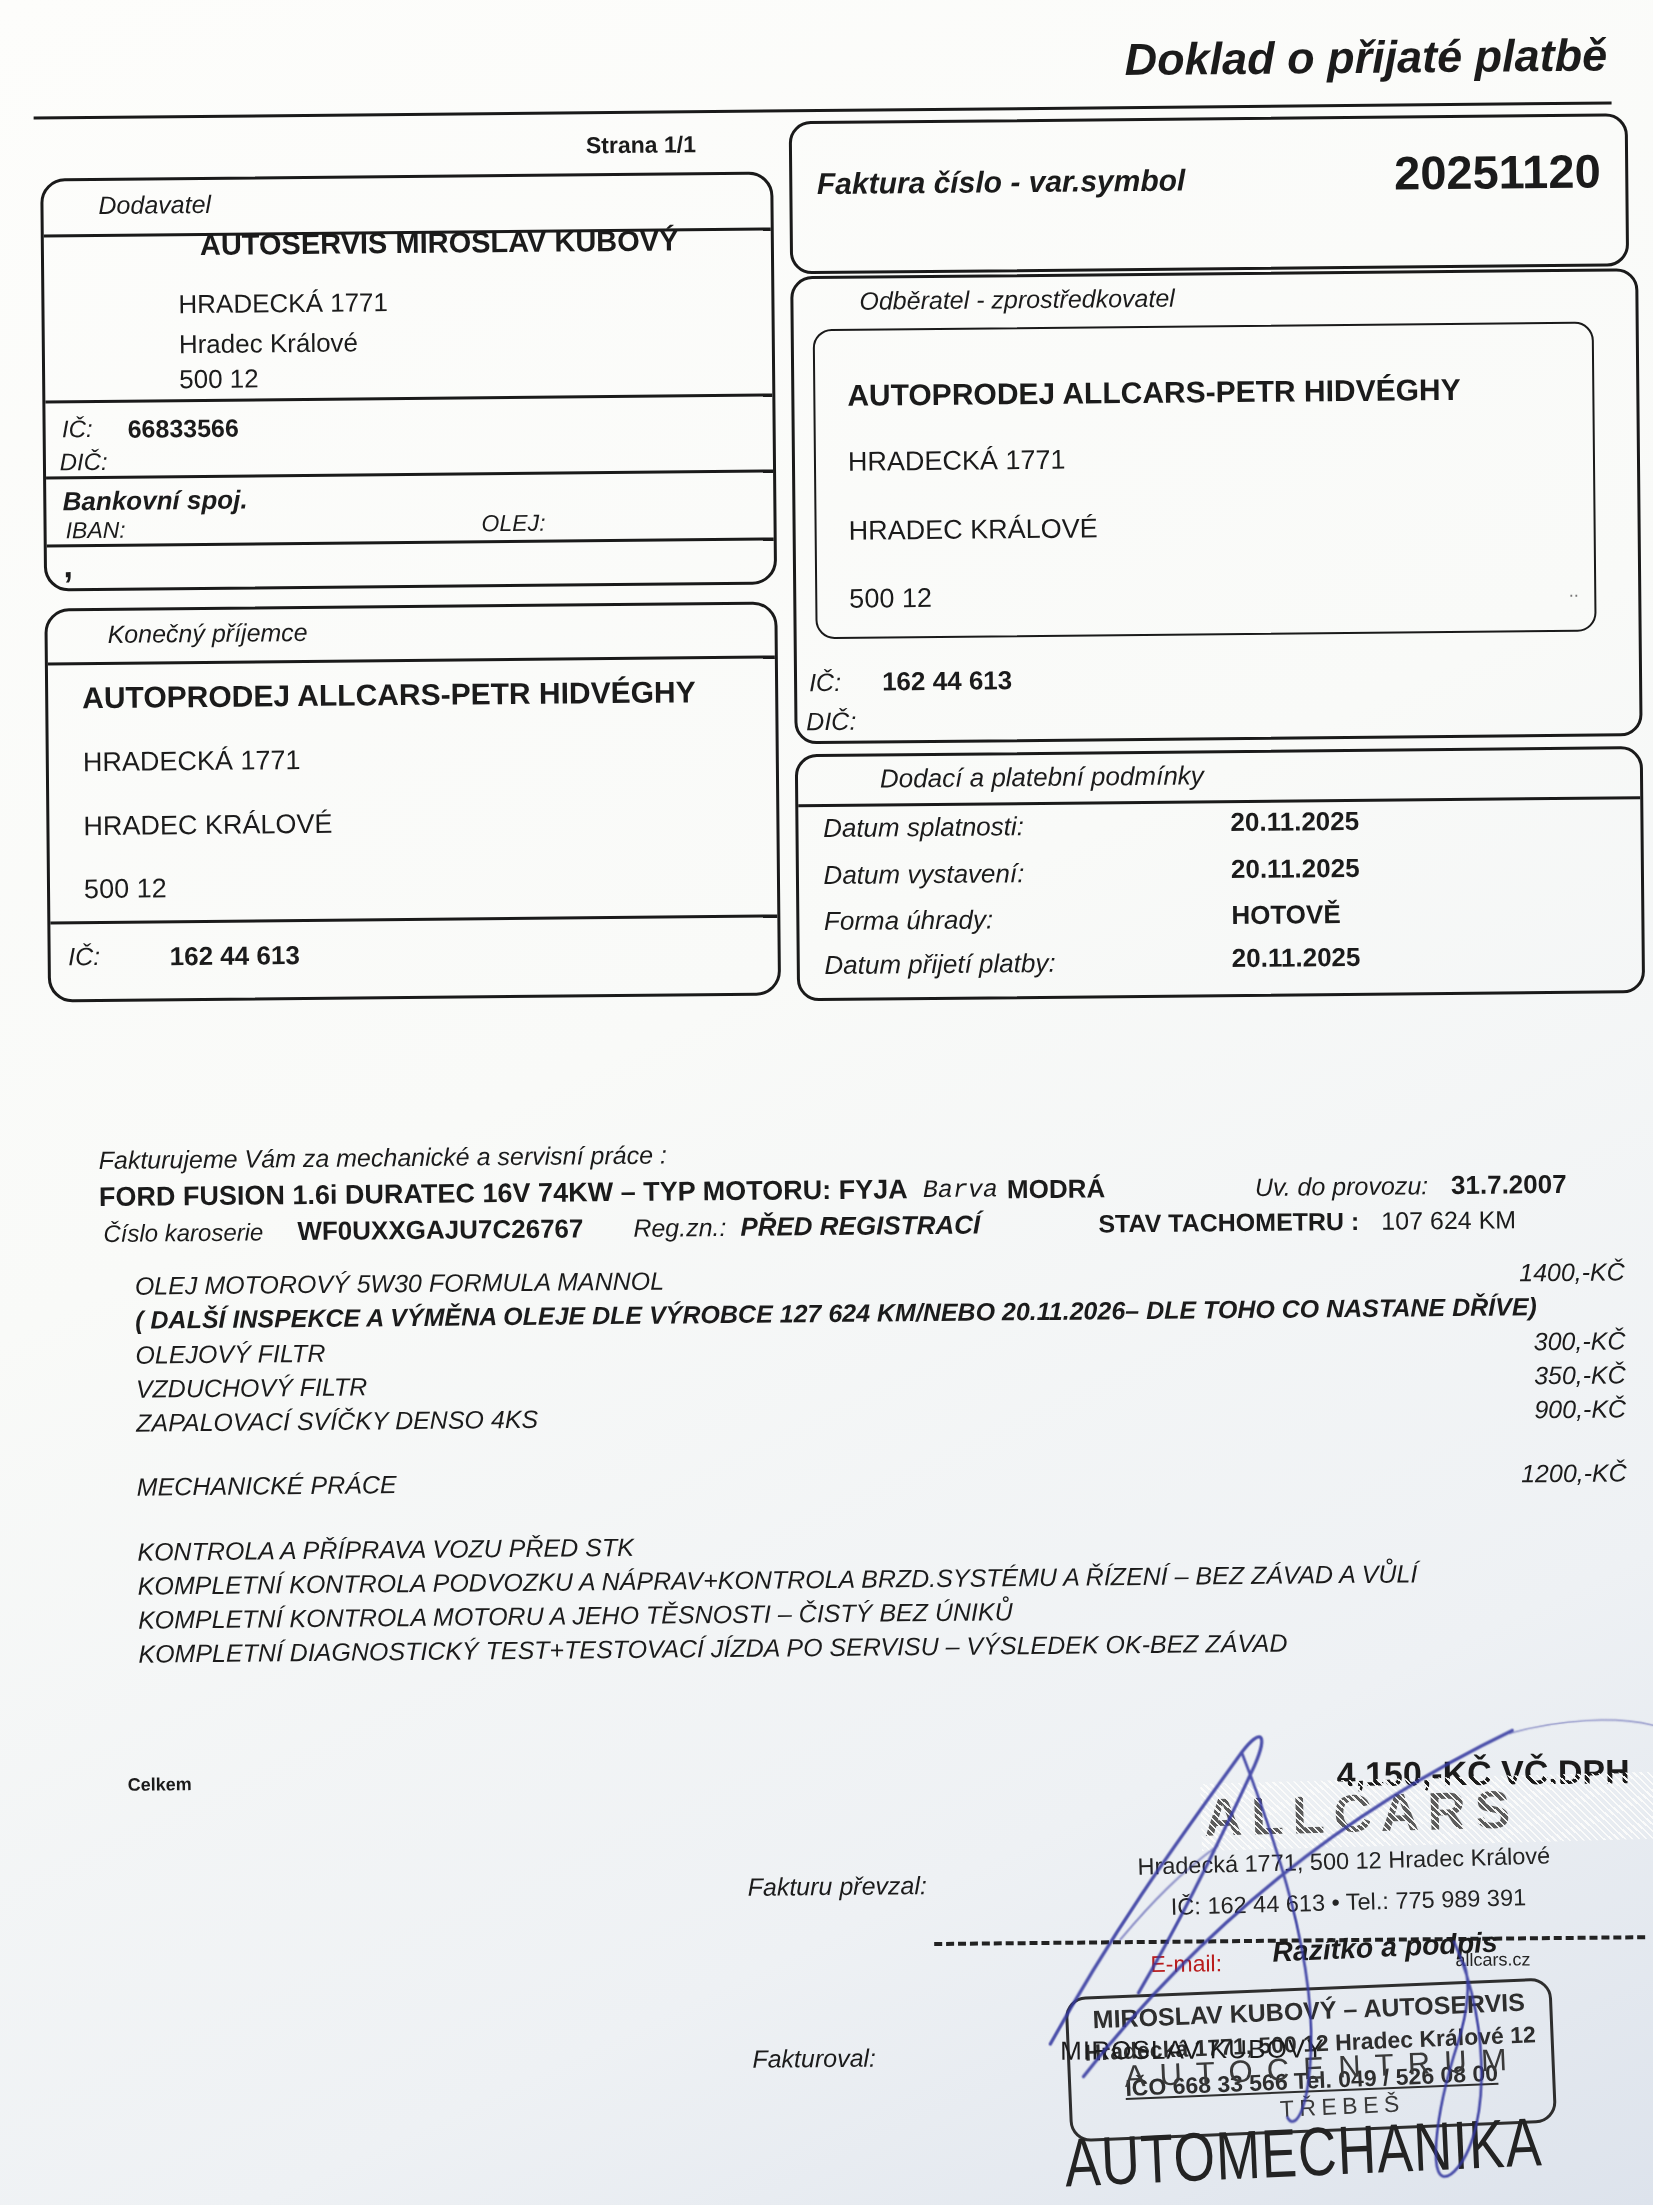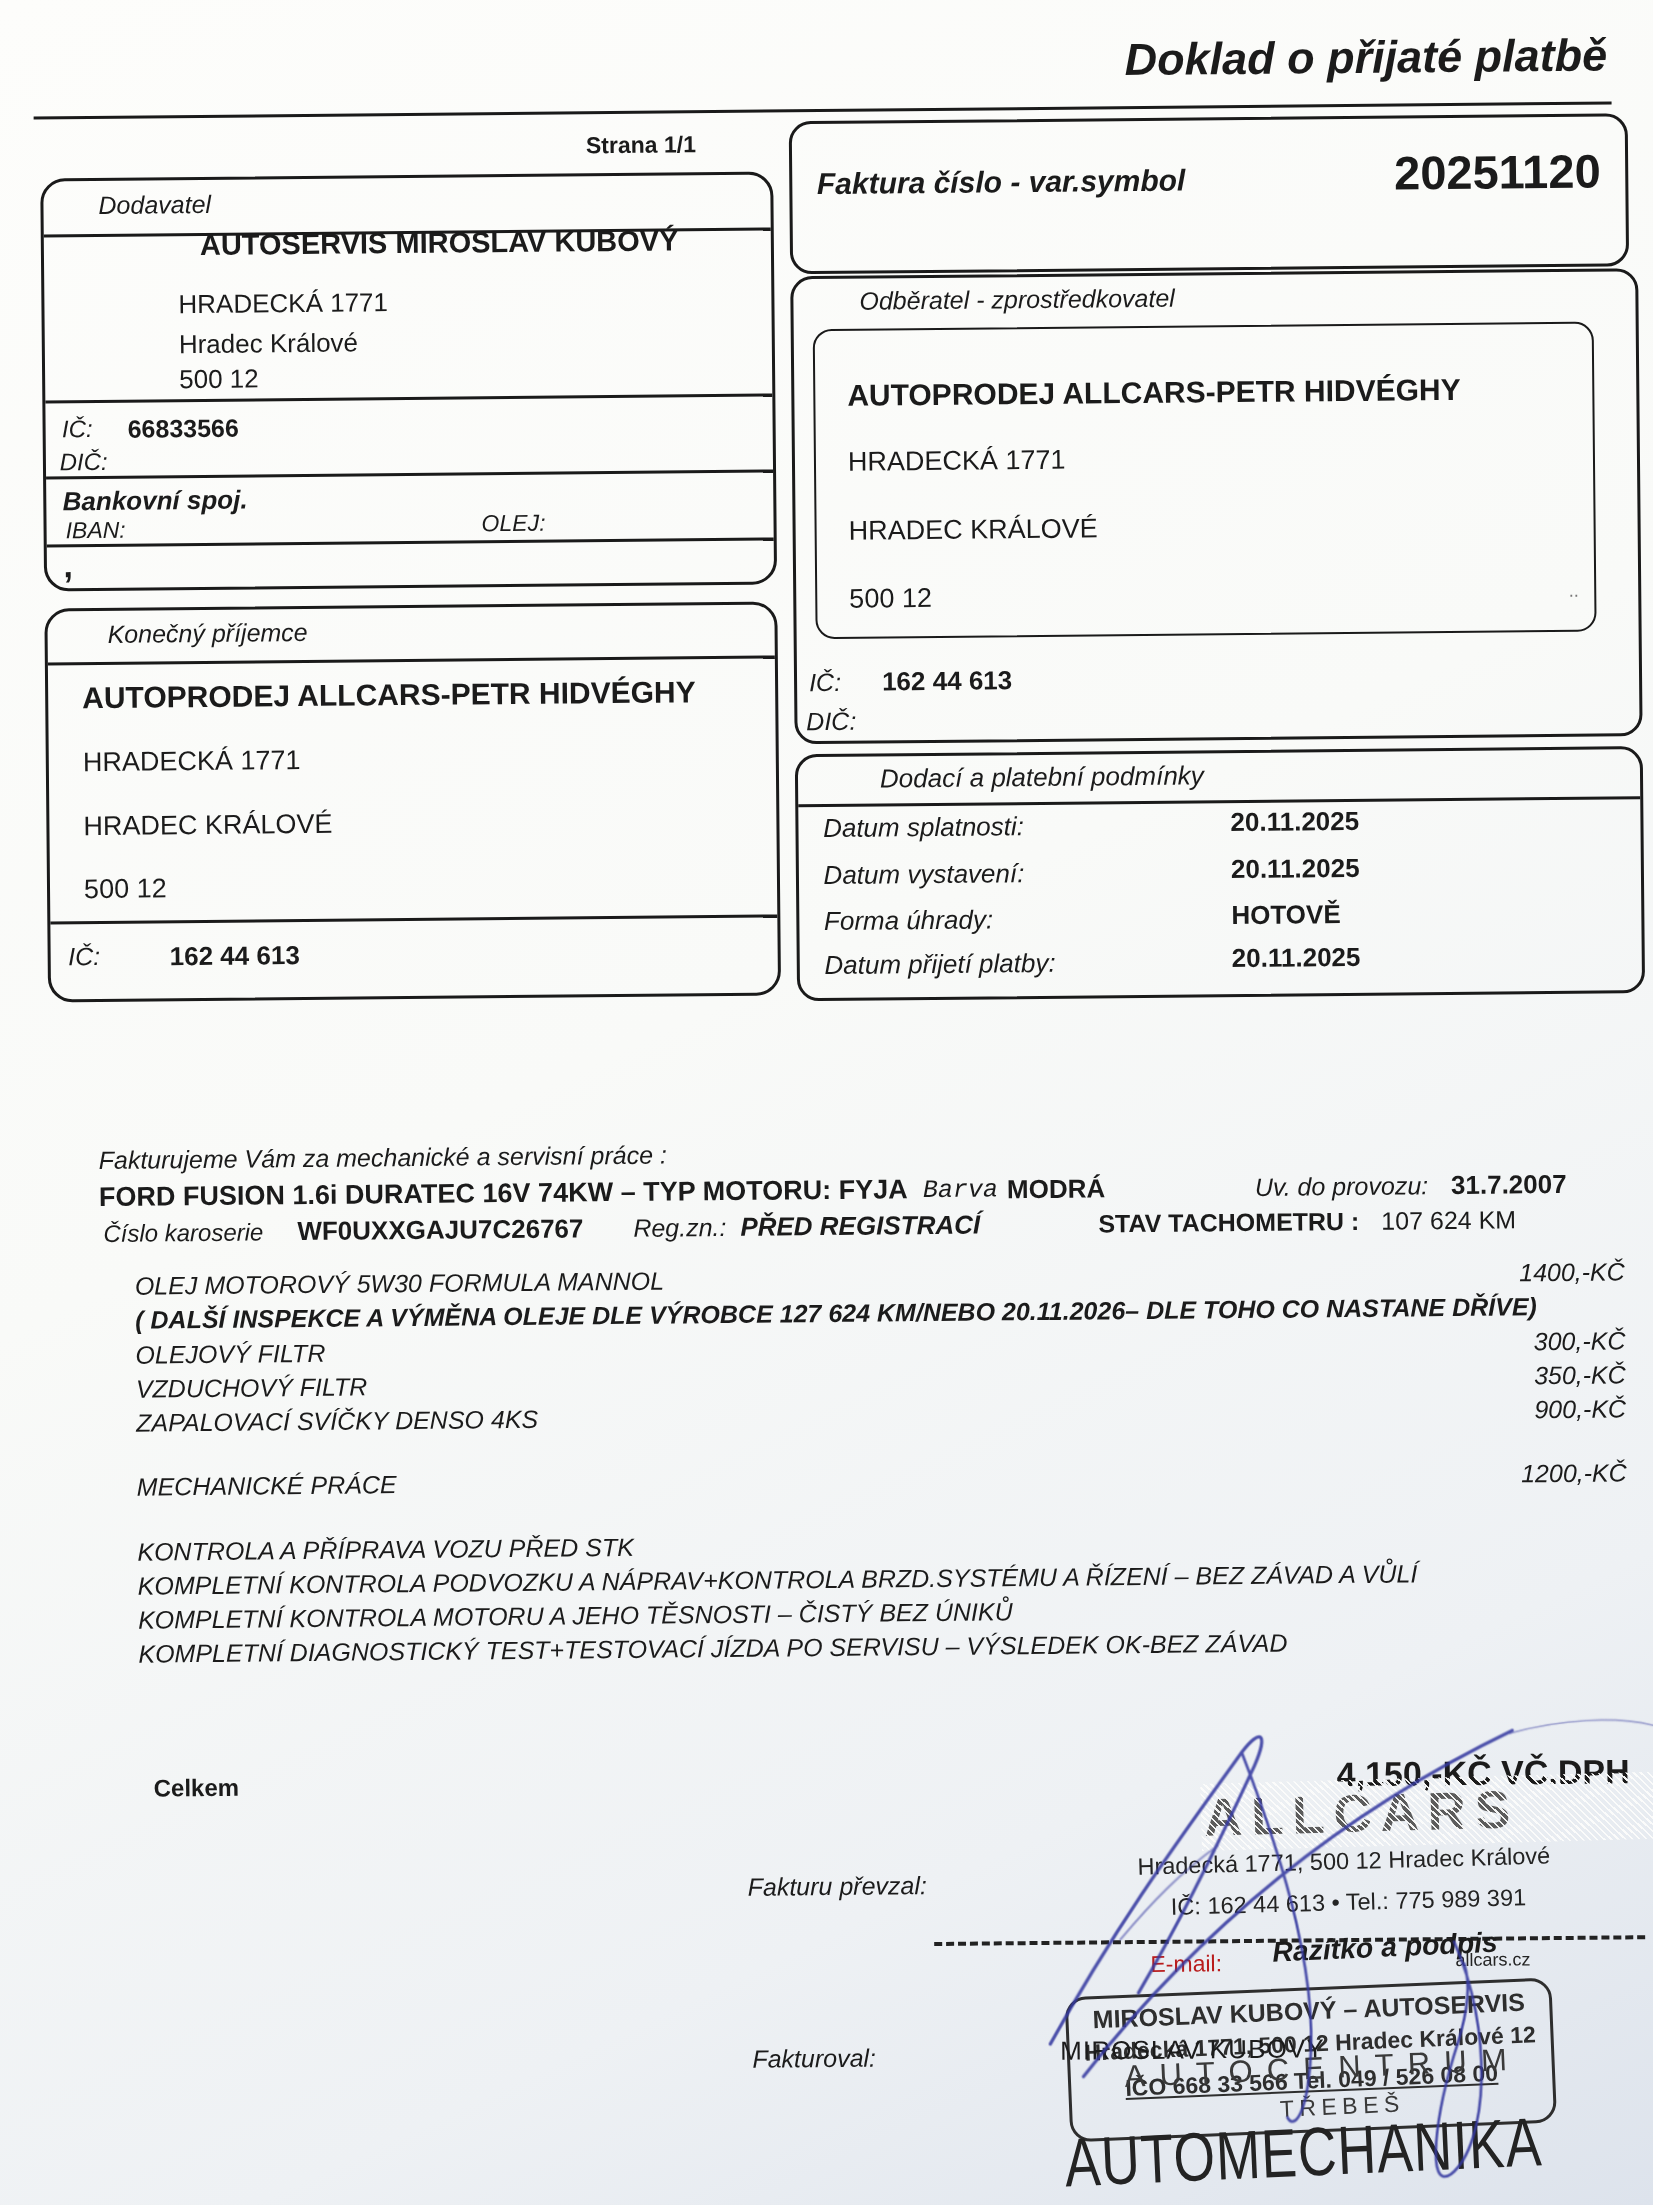--- a/index.html
+++ b/index.html
@@ -113,21 +113,21 @@
     <div class="abs" style="top:69px;left:0;right:0;"><span class="it">OLEJOVÝ FILTR</span><span class="price">300,-KČ</span></div>
     <div class="abs" style="top:103px;left:0;right:0;"><span class="it">VZDUCHOVÝ FILTR</span><span class="price">350,-KČ</span></div>
     <div class="abs" style="top:137px;left:0;right:0;"><span class="it">ZAPALOVACÍ SVÍČKY DENSO 4KS</span><span class="price">900,-KČ</span></div>
     <div class="abs" style="top:201px;left:0;right:0;"><span class="it">MECHANICKÉ PRÁCE</span><span class="price">1200,-KČ</span></div>
     <div class="abs it" style="top:266px;left:0;right:0;">KONTROLA A PŘÍPRAVA VOZU PŘED STK</div>
     <div class="abs it" style="top:300px;left:0;right:0;">KOMPLETNÍ KONTROLA PODVOZKU A NÁPRAV+KONTROLA BRZD.SYSTÉMU A ŘÍZENÍ – BEZ ZÁVAD A VŮLÍ</div>
     <div class="abs it" style="top:334px;left:0;right:0;">KOMPLETNÍ KONTROLA MOTORU A JEHO TĚSNOSTI – ČISTÝ BEZ ÚNIKŮ</div>
     <div class="abs it" style="top:368px;left:0;right:0;">KOMPLETNÍ DIAGNOSTICKÝ TEST+TESTOVACÍ JÍZDA PO SERVISU – VÝSLEDEK OK-BEZ ZÁVAD</div>
   </div>
 
-  <div class="abs b" style="left:145px;top:1768px;font-size:24px;">Celkem</div>
+  <div class="abs b" style="left:119px;top:1768px;font-size:18px;">Celkem</div>
   <div class="abs b" style="right:32px;top:1760px;font-size:34px;">4,150,-KČ VČ.DPH</div>
 
   <div class="abs b hatch" style="left:1195px;top:1776px;font-size:53px;letter-spacing:8.8px;transform:rotate(-1deg);">ALLCARS</div>
   <div class="abs" style="left:1128px;top:1853px;font-size:23.5px;color:#242424;transform:rotate(-1deg);">Hradecká 1771, 500 12 Hradec Králové</div>
   <div class="abs" style="left:1161px;top:1894px;font-size:23.5px;color:#242424;transform:rotate(-1deg);">IČ: 162 44 613 • Tel.: 775 989 391</div>
   <div class="abs" style="left:924px;top:1943px;width:711px;border-top:4.4px dashed #222;"></div>
   <div class="abs" style="left:1140px;top:1954px;font-size:23px;color:#b91c1c;">E-mail:</div>
   <div class="abs" style="left:1445px;top:1956px;font-size:18px;color:#242424;">allcars.cz</div>
   <div class="abs b it" style="left:1262px;top:1936px;font-size:28.4px;transform:rotate(-2deg);">Razítko a podpis</div>
 

